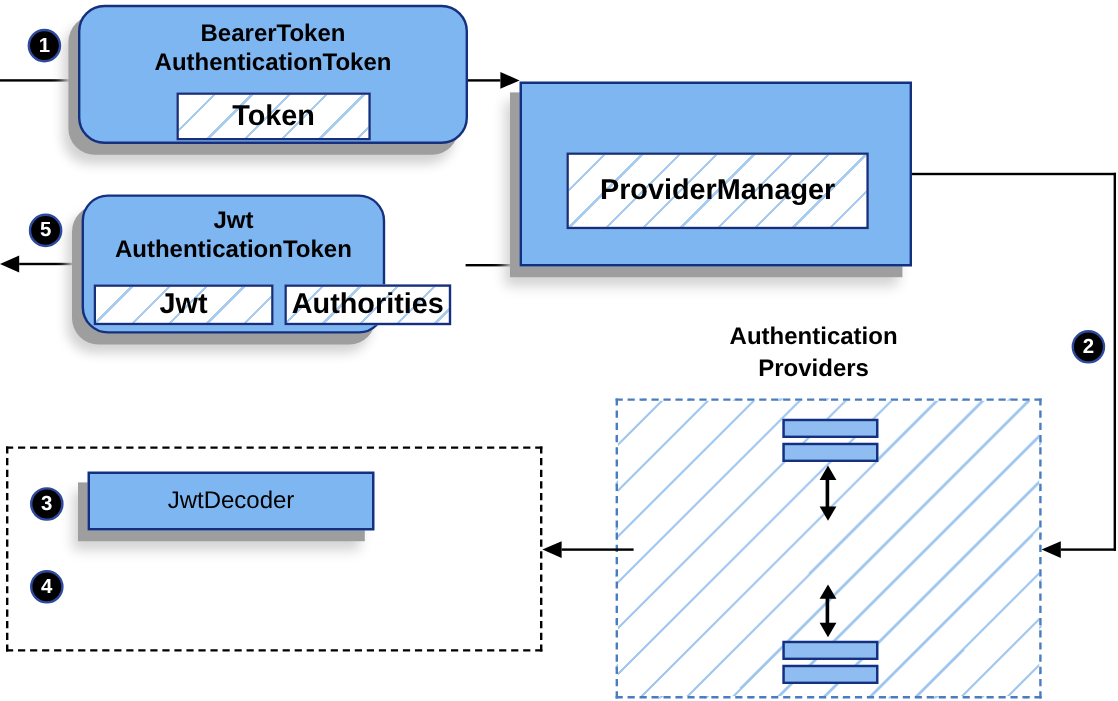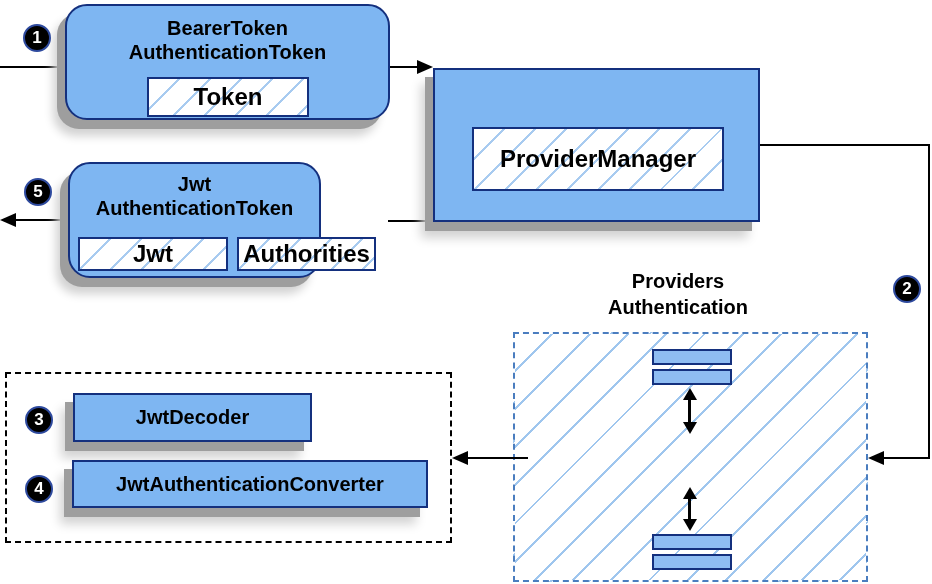--- a/index.html
+++ b/index.html
@@ -33,21 +33,21 @@
     border:2px solid #14307e; font-weight:bold; font-size:24px; color:#000;
     background-color:#fff;
     background-image:repeating-linear-gradient(135deg, rgba(0,0,0,0) 0 20px, #a8cbf0 20px 22px);
   }
   .hatch-big {
     background-color:#fff;
     background-image:repeating-linear-gradient(135deg, rgba(0,0,0,0) 0 25px, #9fc6ee 25px 27px);
   }
   .label-box {
     position:absolute; display:flex; align-items:center; justify-content:center;
-    background:#7eb6f2; border:2px solid #14307e; font-weight:bold; font-size:20px;
+    background:#7eb6f2; border:2px solid #14307e; font-weight:normal; font-size:20px;
     color:#000; z-index:3; box-shadow:-8px 9px 0 #9e9e9e, -12px 16px 10px #d2d2d2;
   }
   .bar {
     position:absolute; width:80px; height:16px; background:#8fbdf2;
     border:2px solid #14307e; z-index:3;
   }
 
   
   .dashed-blue {
     position:absolute; border:2px dashed #4a7dbf; z-index:1;
@@ -124,42 +124,39 @@
     </div>
     <div class="chip" style="left:8px;top:73px;width:150px;height:34px">
       <span>Jwt</span>
     </div>
     <div class="chip" style="left:167px;top:73px;width:139px;height:34px">
       <span>Authorities</span>
     </div>
   </div>
 
   <div class="group-title" style="left:527px;top:268px;width:302px">
+    <div>Authentication</div>
     <div>Providers</div>
-    <div>Authentication</div>
   </div>
 
   <div class="dashed-blue hatch-big" style="left:513px;top:332px;width:355px;height:250px"></div>
 
   <div class="bar" style="left:652px;top:349px"></div>
   <div class="bar" style="left:652px;top:369px"></div>
 
 
   <div class="bar" style="left:652px;top:534px"></div>
   <div class="bar" style="left:652px;top:554px"></div>
 
   <div class="dashed-black" style="left:5px;top:372px;width:447px;height:171px"></div>
 
   <div class="label-box" style="left:73px;top:393px;width:239px;height:49px">
     <span>JwtDecoder</span>
   </div>
 
-  <div class="label-box" style="left:72px;top:460px;width:356px;height:48px">
-    <span>JwtAuthenticationConverter</span>
-  </div>
 
   <div class="badge" style="left:23px;top:24px">1</div>
   <div class="badge" style="left:893px;top:275px">2</div>
   <div class="badge" style="left:25px;top:406px">3</div>
   <div class="badge" style="left:25px;top:475px">4</div>
   <div class="badge" style="left:24px;top:178px">5</div>
 
 </div>
 
 </body></html>

